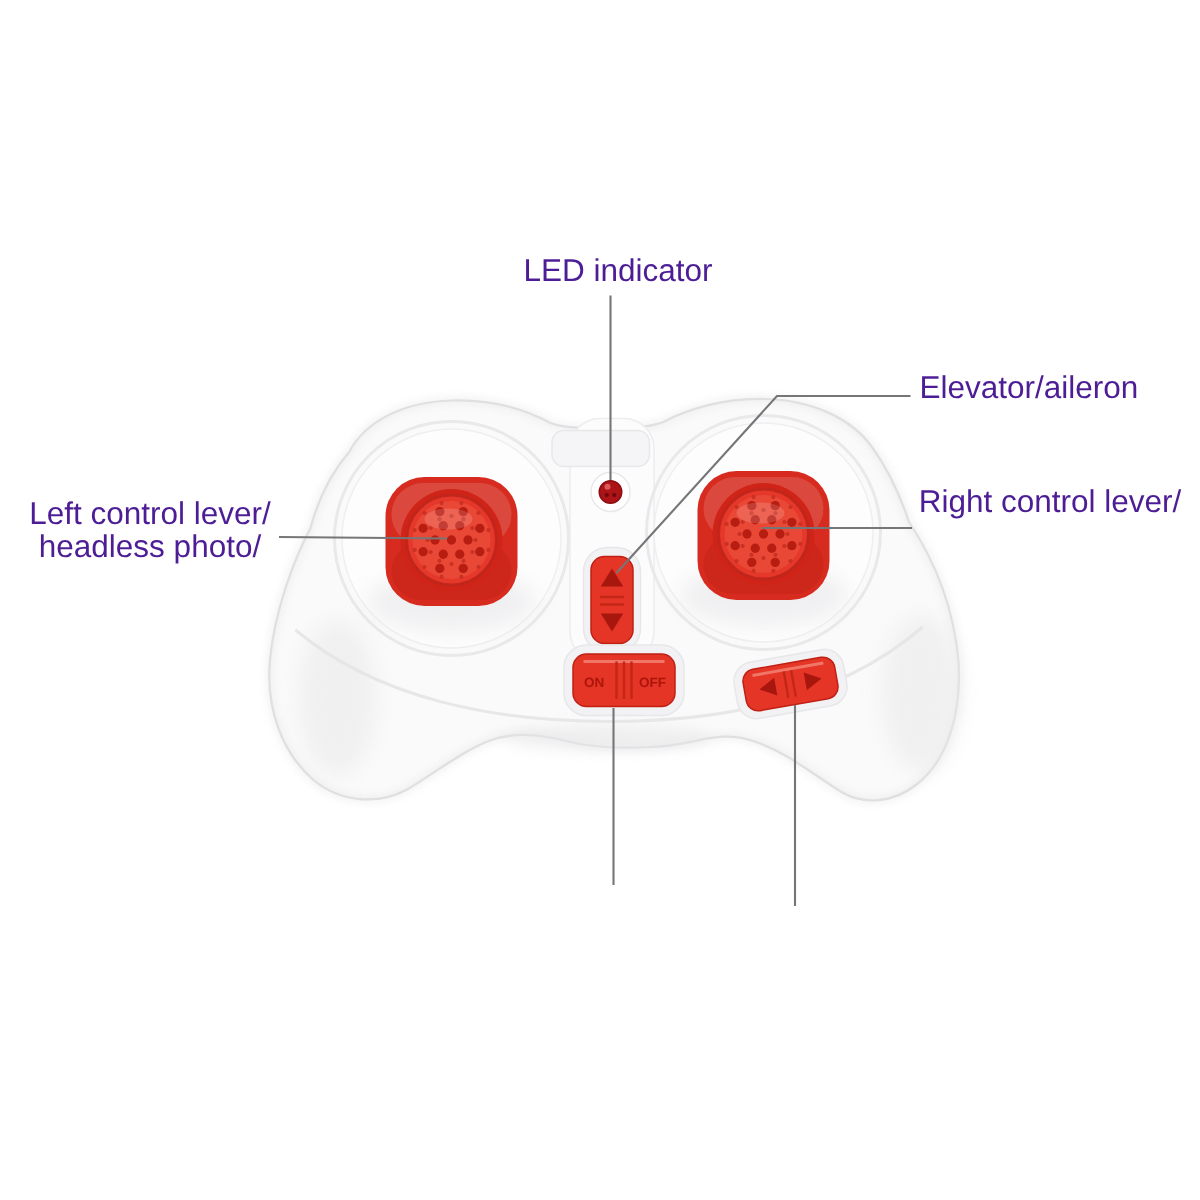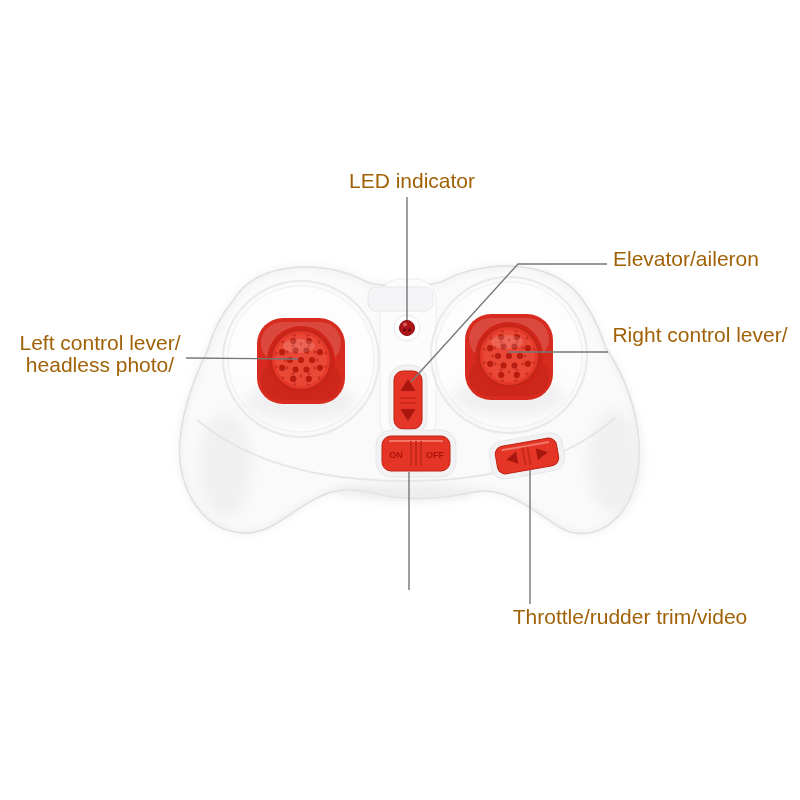--- a/index.html
+++ b/index.html
@@ -15,21 +15,21 @@
     overflow: hidden;
     font-family: "Liberation Sans", sans-serif;
   }
   .stage svg.art {
     position: absolute;
     left: 0;
     top: 0;
   }
   .callout {
     position: absolute;
-    color: #a16207;
+    color: #4c1d95;
     font-size: 21px;
     line-height: 22px;
     white-space: nowrap;
   }
   .callout.center { text-align: center; }
   .callout.left-align { text-align: right; }
   .blur3 { filter: blur(3px); }
   .blur5 { filter: blur(5px); }
   .blur7 { filter: blur(7px); }
 </style>
@@ -202,15 +202,14 @@
   <div class="callout center" style="left:0px; top:332px; width:200px;">
     <div>Left control lever/</div>
     <div>headless photo/</div>
   </div>
 
   <div class="callout center" style="left:600px; top:324px; width:200px;">
     <div>Right control lever/</div>
   </div>
 
 
-  <div class="callout center" style="left:480px; top:606px; width:300px;">Throttle/rudder trim/video</div>
 
 </div>
 
 </body></html>

